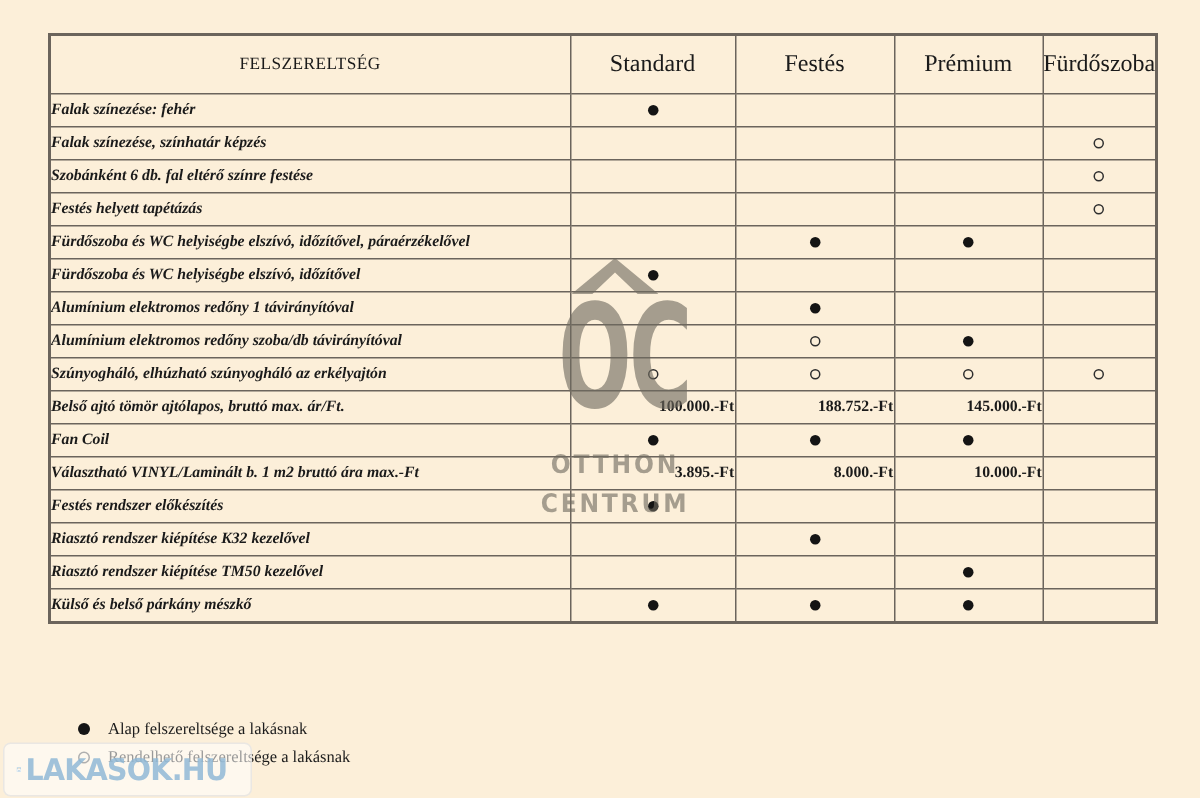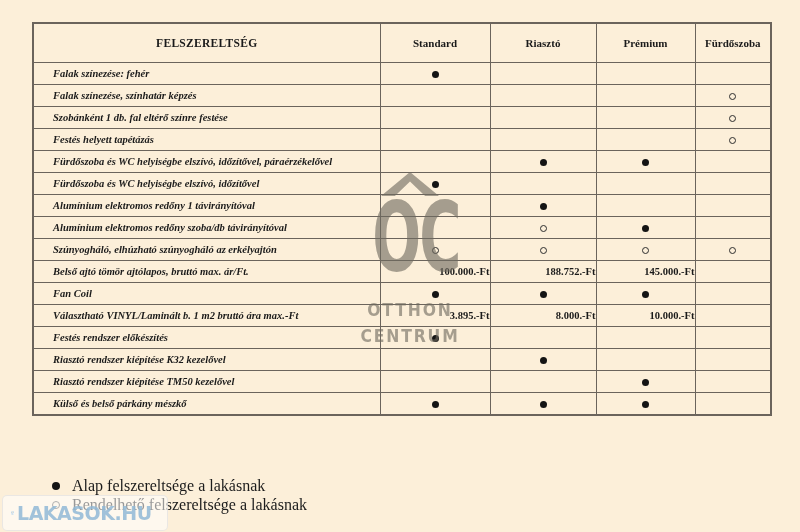--- a/index.html
+++ b/index.html
@@ -17,34 +17,34 @@
     table-layout:fixed;
     border:2px solid #6b645c;
     background:transparent;
   }
   th,td{
     border:1px solid #6b645c;
     padding:0;
     overflow:hidden;
     white-space:nowrap;
   }
-  thead th{height:38px;font-weight:bold;text-align:center;vertical-align:middle;}
+  thead th{height:38px;font-weight:normal;text-align:center;vertical-align:middle;}
   th.feat-head{font-size:11.5px;letter-spacing:.3px;}
-  th.col-head{font-size:11px;text-align:center;}
+  th.col-head{font-size:16px;text-align:center;}
   tbody td{height:21px;vertical-align:middle;}
   td.feat{
     font-size:10.5px;font-weight:bold;font-style:italic;
-    padding-left:19px;text-align:left;
+    padding-left:0;text-align:left;
   }
   td.mark{text-align:center;}
   td.price{font-size:10.5px;font-weight:bold;text-align:right;font-style:normal;padding-left:20px;}
   .dot{display:inline-block;width:7px;height:7px;border-radius:50%;background:#141414;vertical-align:middle;}
   .ring{display:inline-block;width:5px;height:5px;border-radius:50%;border:1.5px solid #2e2e2e;background:transparent;vertical-align:middle;}
   
-  .legend{position:absolute;left:52px;top:476px;font-size:16px;color:#1c1c1c;}
+  .legend{position:absolute;left:52px;top:476px;font-size:11px;color:#1c1c1c;}
   .legend-row{display:flex;align-items:center;height:19px;}
   .legend-marker{width:20px;display:inline-flex;justify-content:flex-start;align-items:center;}
   .legend .dot{width:8px;height:8px;}
   .legend .ring{width:6px;height:6px;border-color:#4f4f4f;}
   
   .wm-oc{
     position:absolute;left:347px;top:172px;width:126px;
     text-align:center;color:rgba(112,106,95,0.62);
     pointer-events:none;user-select:none;
   }
@@ -91,42 +91,42 @@
       <col style="width:347px">
       <col style="width:110px">
       <col style="width:106px">
       <col style="width:99px">
       <col style="width:76px">
     </colgroup>
     <thead>
       <tr>
         <th class="feat-head">FELSZERELTSÉG</th>
         <th class="col-head">Standard</th>
-        <th class="col-head">Riasztó</th>
+        <th class="col-head">Festés</th>
         <th class="col-head">Prémium</th>
         <th class="col-head">Fürdőszoba</th>
       </tr>
     </thead>
     <tbody>
         <tr>
           <td class="feat">Falak színezése: fehér</td>
           <td class="mark"><span class="dot"></span></td>
           <td class="mark"></td>
           <td class="mark"></td>
           <td class="mark"></td>
         </tr>
         <tr>
           <td class="feat">Falak színezése, színhatár képzés</td>
           <td class="mark"></td>
           <td class="mark"></td>
           <td class="mark"></td>
           <td class="mark"><span class="ring"></span></td>
         </tr>
         <tr>
-          <td class="feat">Szobánként 1 db. fal eltérő színre festése</td>
+          <td class="feat">Szobánként 6 db. fal eltérő színre festése</td>
           <td class="mark"></td>
           <td class="mark"></td>
           <td class="mark"></td>
           <td class="mark"><span class="ring"></span></td>
         </tr>
         <tr>
           <td class="feat">Festés helyett tapétázás</td>
           <td class="mark"></td>
           <td class="mark"></td>
           <td class="mark"></td>

